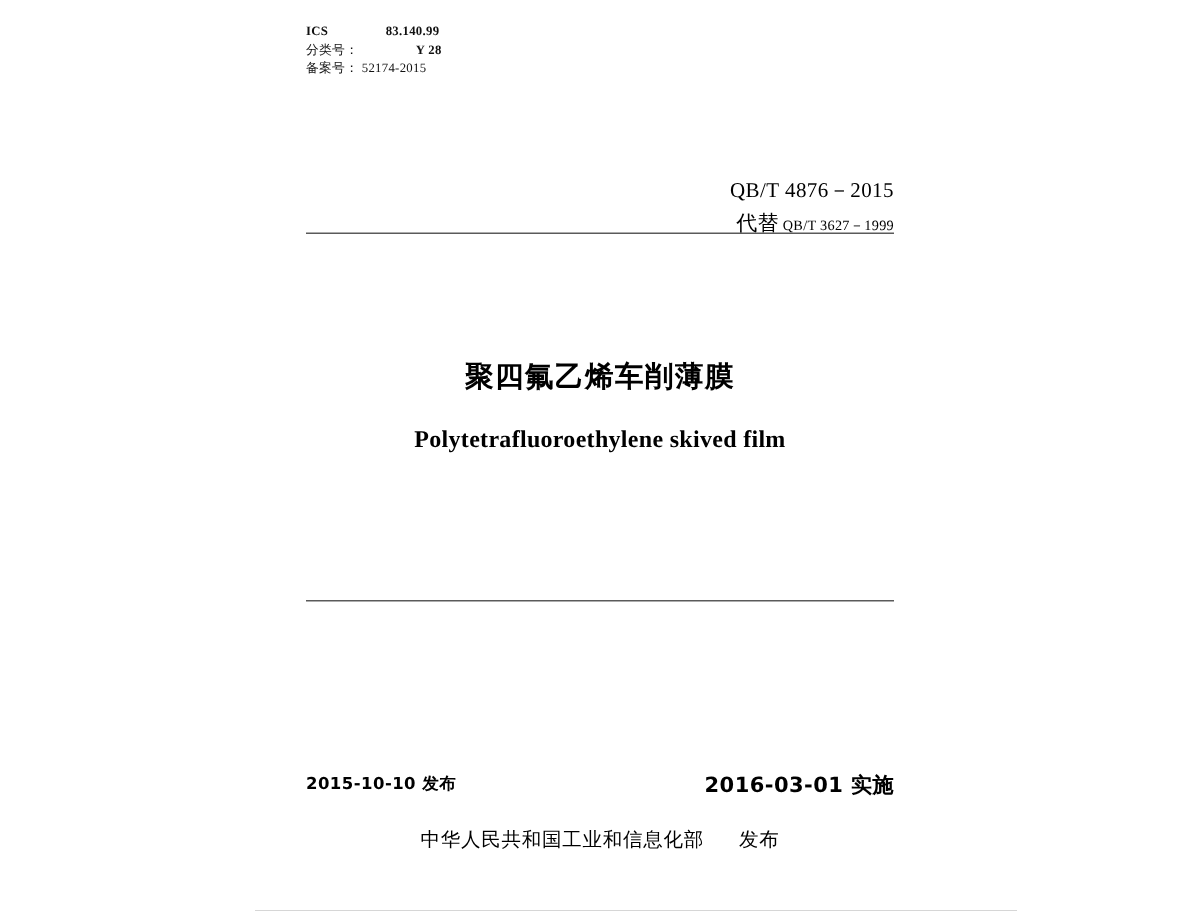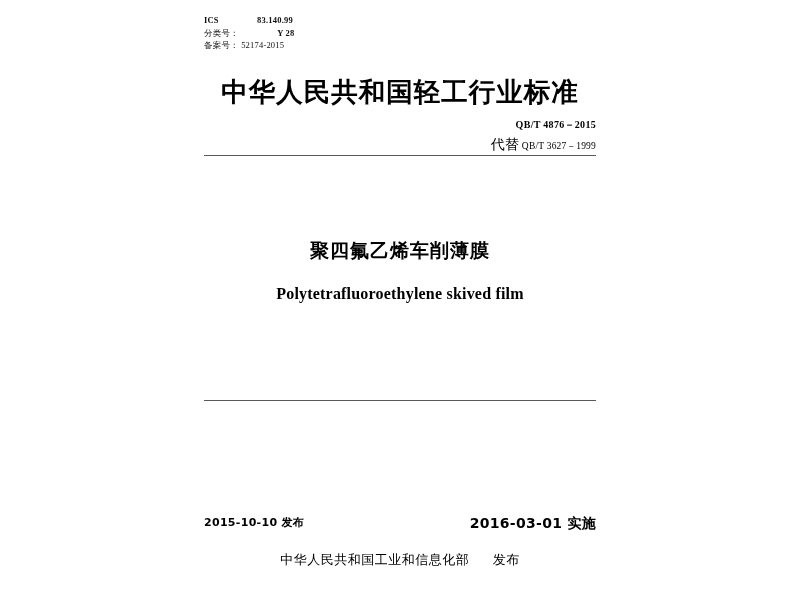--- a/index.html
+++ b/index.html
@@ -78,22 +78,22 @@
   
   .std-no {
     position: absolute;
     right: 29px;
     top: 118px;
     text-align: right;
     color: #000;
   }
   .std-no .line1 {
     font-family: "Liberation Serif", serif;
-    font-size: 10px;
-    font-weight: bold;
+    font-size: 14px;
+    font-weight: normal;
     letter-spacing: 0.3px;
   }
   .std-no .line2 {
     font-family: "Liberation Serif", serif;
     font-size: 9.5px;
     margin-top: 4px;
     letter-spacing: 0.2px;
   }
   .std-no .line2 .cn {
     font-family: "DejaVu Sans", sans-serif;
@@ -188,21 +188,20 @@
         <span class="label thin">分类号：</span>
         <span class="val">Y 28</span>
       </div>
       <div class="row">
         <span class="label thin">备案号：</span>
         <span class="thin">52174-2015</span>
       </div>
     </div>
 
 
-    <div class="main-title">中华人民共和国轻工行业标准</div>
 
     <div class="std-no">
       <div class="line1">QB/T  4876－2015</div>
       <div class="line2">
         <span class="cn">代替</span>
         <span>QB/T 3627－1999</span>
       </div>
     </div>
 
     <div class="rule rule-top"></div>

